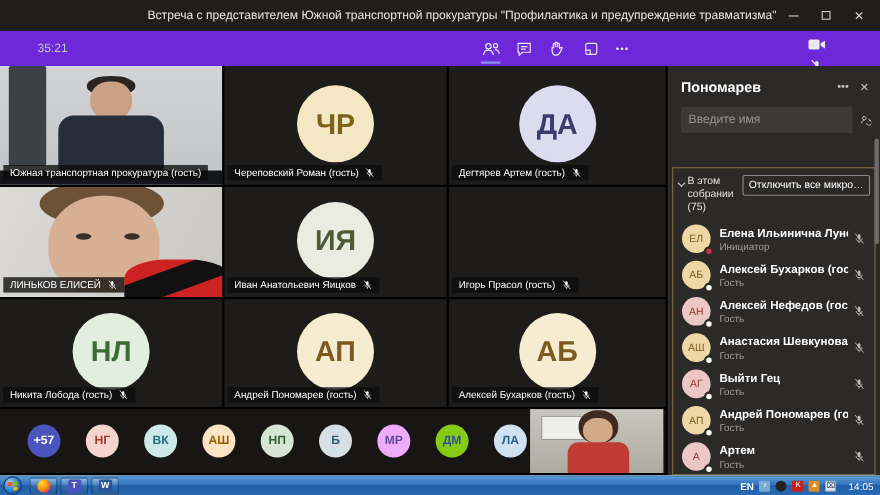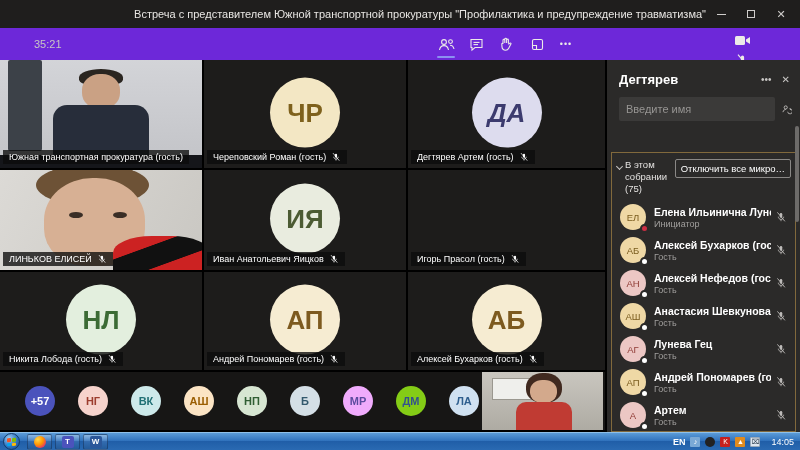--- a/index.html
+++ b/index.html
@@ -253,21 +253,21 @@
         <div class="avatar-circle" style="background: rgb(243, 231, 196); color: rgb(126, 97, 28);">ЧР</div>
         <div class="tile-label">
           <span>Череповский Роман (гость)</span>
           <svg width="10" height="10" color="#fff">
               <use href="#mic-off"></use>
             </svg>
         </div>
       </div>
 
       <div class="tile">
-        <div class="avatar-circle" style="background: rgb(221, 220, 238); color: rgb(60, 59, 110); font-style: italic;">ДА</div>
+        <div class="avatar-circle" style="background: rgb(221, 220, 238); color: rgb(60, 59, 110);">ДА</div>
         <div class="tile-label">
           <span>Дегтярев Артем (гость)</span>
           <svg width="10" height="10" color="#fff">
               <use href="#mic-off"></use>
             </svg>
         </div>
       </div>
 
       <div class="tile">
         <div class="scene">
@@ -354,21 +354,21 @@
             <div class="sc-hair3"></div>
               <div class="sc-face3"></div>
               <div class="sc-torso3"></div>
           </div>
         </div>
       </div>
     </div>
 
     <div class="panel">
       <div class="panel-header">
-        <div class="panel-title">Дегтярев</div>
+        <div class="panel-title">Пономарев</div>
         <div class="panel-icon"><span>•••</span></div>
         <div class="panel-icon"><span>✕</span></div>
       </div>
       <div class="search-row">
         <input class="search-input" type="text" placeholder="Введите имя" style="">
         <svg width="14" height="14" viewBox="0 0 14 14" fill="none" stroke="#c8c6c4" stroke-width="1.1">
           <circle cx="6" cy="5" r="2"></circle>
             <path d="M2.5 11c.4-2.2 1.9-3.4 3.5-3.4"></path>
           <path d="M8.5 10.5a3 3 0 1 0 3-3.3 M11.5 5.8v1.6h1.6" stroke-width="1"></path>
         </svg>
@@ -431,21 +431,21 @@
           <svg class="p-mic" width="12" height="12" color="#bdbbb9">
               <use href="#mic-off"></use>
             </svg>
         </div>
 
         <div class="p-row">
           <div class="p-avatar" style="background: rgb(236, 199, 196); color: rgb(143, 59, 53);">АГ
             <span class="p-dot" style="background: rgb(255, 255, 255);"></span>
           </div>
           <div class="p-info">
-            <div class="p-name">Лунева Гец</div>
+            <div class="p-name">Выйти Гец</div>
             <div class="p-role">Гость</div>
           </div>
           <svg class="p-mic" width="12" height="12" color="#bdbbb9">
               <use href="#mic-off"></use>
             </svg>
         </div>
 
         <div class="p-row">
           <div class="p-avatar" style="background: rgb(239, 216, 165); color: rgb(122, 92, 30);">АП
             <span class="p-dot" style="background: rgb(255, 255, 255);"></span>

